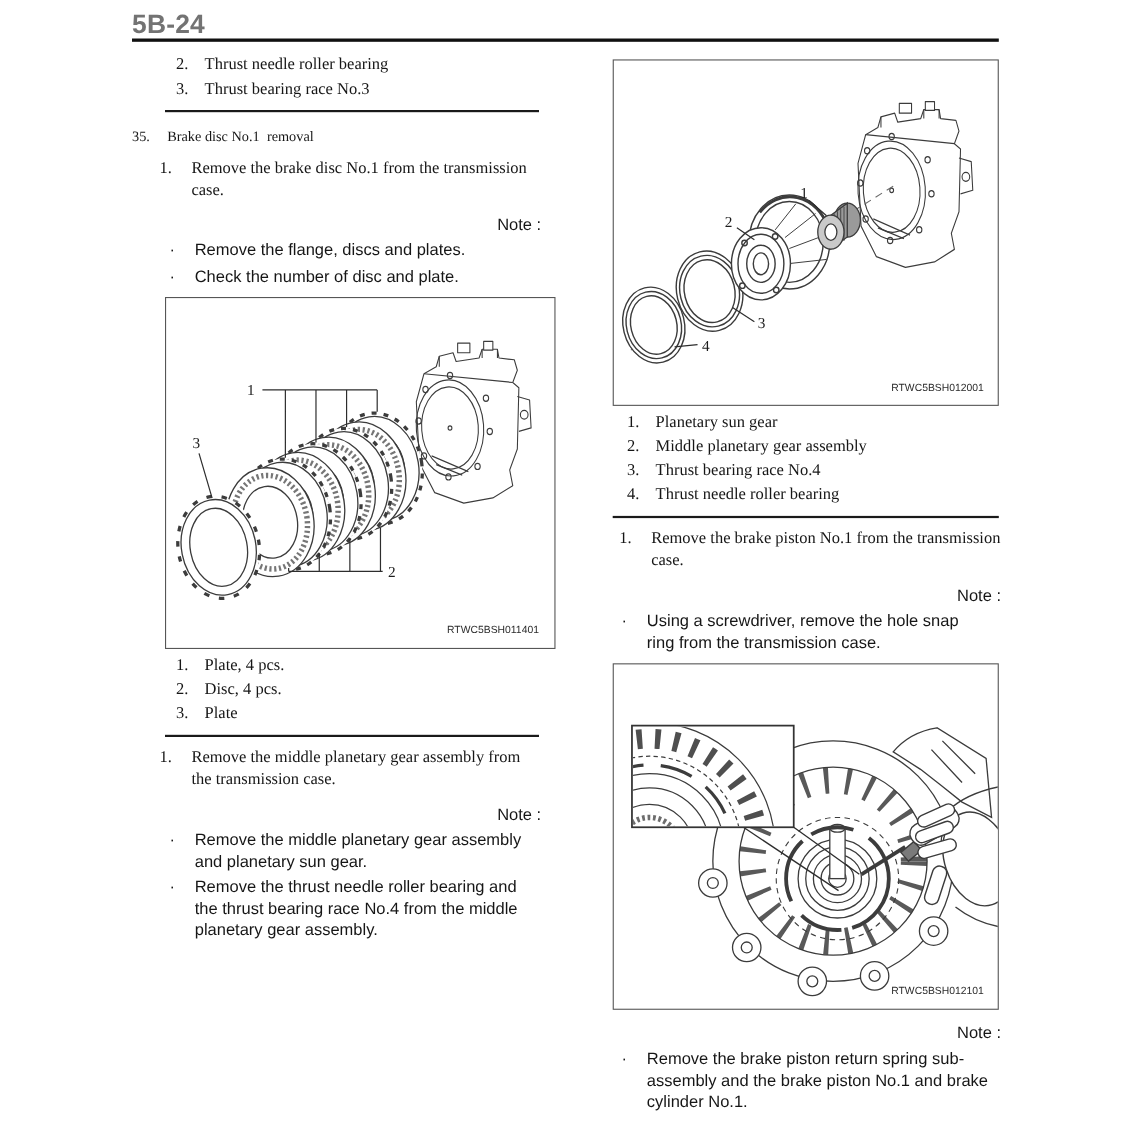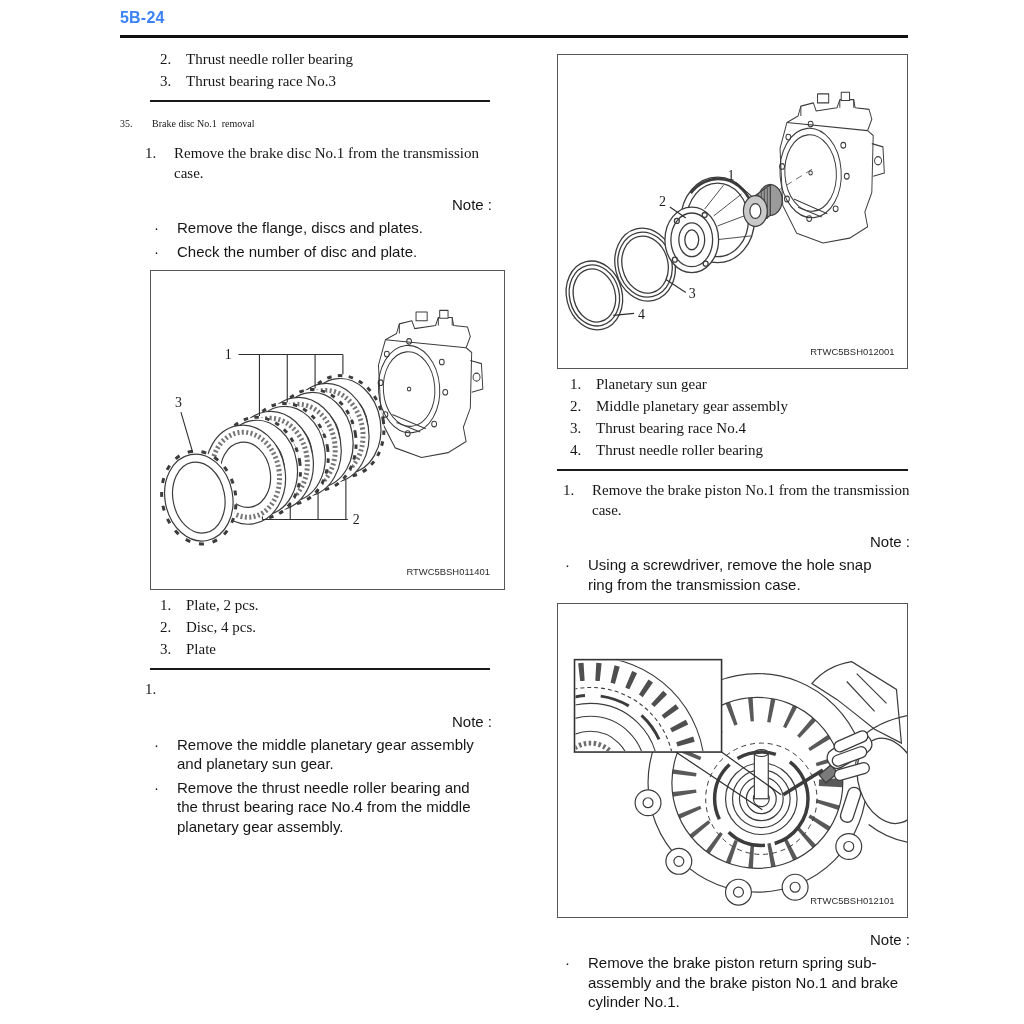--- a/index.html
+++ b/index.html
@@ -2,39 +2,39 @@
 <html><head>
 <meta charset="utf-8">
 <style>
   html,body{margin:0;padding:0;}
   body{
     width:1024px;height:1024px;position:relative;background:#ffffff;
     font-family:"Liberation Serif",serif;color:#161616;overflow:hidden;
   }
   .hdr{
     position:absolute;left:120px;top:9px;display:flex;gap:22px;
-    font-family:"Liberation Sans",sans-serif;font-size:16px;font-weight:600;color:#3b82f6;
+    font-family:"Liberation Sans",sans-serif;font-size:24px;font-weight:600;color:#737373;
     letter-spacing:0.2px;
     align-items:flex-end;
   }
   .hdr-rule{position:absolute;left:120px;top:35px;width:788px;height:3px;background:#101010;}
   .col{position:absolute;top:46px;font-size:15px;}
   .col-left{left:120px;width:372px;}
   .col-right{left:540px;width:370px;}
 
   .legend-item{display:flex;line-height:19px;margin-top:3px;}
   .col-left .legend-item{padding-left:40px;}
   .col-right .legend-item{padding-left:30px;}
   .li-num{width:26px;flex:none;}
 
   .rule{height:2px;background:#1a1a1a;margin-top:9px;}
   .col-left .rule{margin-left:30px;width:340px;}
   .col-right .rule{margin-left:17px;width:351px;}
 
-  .sec-h{display:flex;margin-top:12px;line-height:20px;font-size:10px;}
+  .sec-h{display:flex;margin-top:12px;line-height:20px;font-size:13px;}
   .sec-h .h-num{width:32px;flex:none;}
   .h-title{white-space:pre-wrap;}
 
   .step{display:flex;margin-top:10px;line-height:19.5px;}
   .col-left .step{padding-left:25px;}
   .col-right .step{padding-left:23px;}
   .s-num{width:29px;flex:none;}
   .s-text{white-space:pre-line;}
 
   .note-label{font-family:"Liberation Sans",sans-serif;margin-top:12px;line-height:19px;text-align:right;}
@@ -183,36 +183,38 @@
       </g>
       <text class="callout" x="74" y="89">1</text>
       <text class="callout" x="203" y="255">2</text>
       <text class="callout" x="24" y="137">3</text>
       <text class="fig-ref" x="341" y="306" text-anchor="end">RTWC5BSH011401</text>
     </svg>
   </div>
 
   <div class="legend-item" style="margin-top:6px;">
     <span class="li-num">1.</span>
-    <span class="li-text">Plate, 2 pcs.</span>
+    <span class="li-text">Plate, 4 pcs.</span>
   </div>
   <div class="legend-item">
     <span class="li-num">2.</span>
     <span class="li-text">Disc, 4 pcs.</span>
   </div>
   <div class="legend-item">
     <span class="li-num">3.</span>
     <span class="li-text">Plate</span>
   </div>
 
   <div class="rule"></div>
 
 
   <div class="step">
     <span class="s-num">1.</span>
+    <span class="s-text">Remove the middle planetary gear assembly from
+the transmission case.</span>
   </div>
 
   <div class="note-label">Note :</div>
   <div class="bullet-item">
     <span class="b-dot">·</span>
     <span class="b-text">Remove the middle planetary gear assembly
 and planetary sun gear.</span>
   </div>
   <div class="bullet-item">
     <span class="b-dot">·</span>

